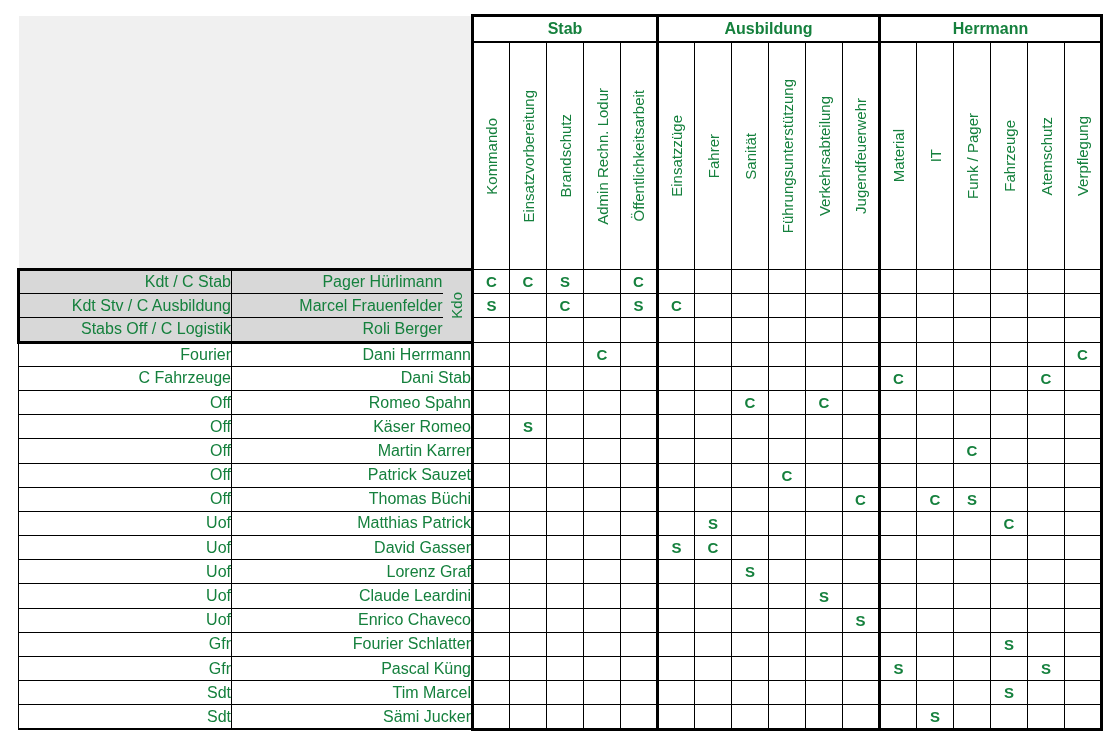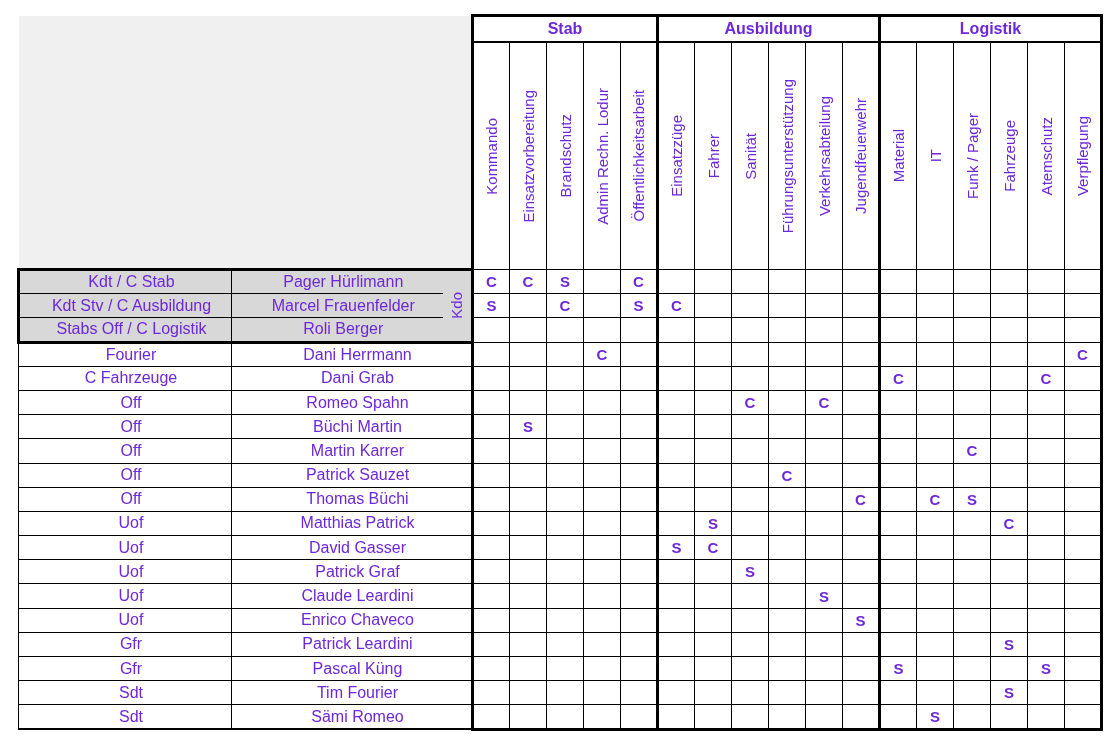--- a/index.html
+++ b/index.html
@@ -1,36 +1,36 @@
 <!DOCTYPE html>
 <html><head>
 <meta charset="utf-8">
 <style>
   html,body{margin:0;padding:0;background:#ffffff;}
   .page{position:relative;width:1119px;height:743px;background:#ffffff;overflow:hidden;
-        font-family:"Liberation Sans","DejaVu Sans",sans-serif;color:#6d28d9;}
+        font-family:"Liberation Sans","DejaVu Sans",sans-serif;color:#15803d;}
   table.matrix{border-collapse:collapse;table-layout:fixed;position:absolute;left:17px;top:14px;}
   col.col-role{width:213px}
   col.col-name{width:211px}
   col.col-kdo{width:30px}
   col.col-mark{width:37px}
   td,th{border:1.5px solid #000;padding:0;overflow:hidden;font-weight:normal;}
   .corner{border:none;background:#f0f0f0;}
   .gtitle{border:3px solid #000;border-bottom:2px solid #000;font-size:16px;font-weight:bold;
           text-align:center;height:24px;line-height:24px;}
   .title-row{height:24px;}
   .bL3{border-left:3px solid #000 !important}
   .bR3{border-right:3px solid #000 !important}
   .bT3{border-top:3px solid #000 !important}
   .bB3{border-bottom:3px solid #000 !important}
   .bB2{border-bottom:2px solid #000 !important}
   .nbr{border-right:none;}
   .kdo{border-left:none;border-top:3px solid #000;border-right:3px solid #000;border-bottom:3px solid #000;}
   tbody tr{height:24.2px;}
-  .role,.name{font-size:16px;text-align:center;padding-left:12px;white-space:nowrap;vertical-align:middle;}
+  .role,.name{font-size:16px;text-align:right;padding-left:12px;white-space:nowrap;vertical-align:middle;}
   .mark{font-size:15px;font-weight:bold;text-align:center;vertical-align:middle;}
   .vwrap{height:226px;display:flex;align-items:center;justify-content:center;}
   .kdo-wrap{height:66px;}
   .vtext{writing-mode:vertical-rl;transform:rotate(180deg);font-size:15px;white-space:nowrap;}
 </style>
 </head>
 <body>
 
 <div class="page">
   <table class="matrix">
@@ -54,21 +54,21 @@
         <col class="col-mark">
         <col class="col-mark">
         <col class="col-mark">
         <col class="col-mark">
       </colgroup>
       <thead>
         <tr class="title-row">
           <td class="corner" colspan="3" rowspan="2" style="background: rgb(240, 240, 240);"></td>
           <th class="gtitle" colspan="5">Stab</th>
           <th class="gtitle" colspan="6">Ausbildung</th>
-          <th class="gtitle" colspan="6">Logistik</th>
+          <th class="gtitle" colspan="6">Herrmann</th>
         </tr>
         <tr class="head-row">
           <th class="colhead bL3">
             <div class="vwrap">
               <span class="vtext">Kommando</span>
             </div>
           </th>
           <th class="colhead">
             <div class="vwrap">
               <span class="vtext">Einsatzvorbereitung</span>
@@ -236,21 +236,21 @@
           <td class="mark bR3"></td>
           <td class="mark"></td>
           <td class="mark"></td>
           <td class="mark"></td>
           <td class="mark"></td>
           <td class="mark"></td>
           <td class="mark bR3">C</td>
         </tr>
         <tr>
           <td class="role">C Fahrzeuge</td>
-          <td class="name" colspan="2">Dani Grab</td>
+          <td class="name" colspan="2">Dani Stab</td>
           <td class="mark bL3"></td>
           <td class="mark"></td>
           <td class="mark"></td>
           <td class="mark"></td>
           <td class="mark bR3"></td>
           <td class="mark"></td>
           <td class="mark"></td>
           <td class="mark"></td>
           <td class="mark"></td>
           <td class="mark"></td>
@@ -278,21 +278,21 @@
           <td class="mark bR3"></td>
           <td class="mark"></td>
           <td class="mark"></td>
           <td class="mark"></td>
           <td class="mark"></td>
           <td class="mark"></td>
           <td class="mark bR3"></td>
         </tr>
         <tr>
           <td class="role">Off</td>
-          <td class="name" colspan="2">Büchi Martin</td>
+          <td class="name" colspan="2">Käser Romeo</td>
           <td class="mark bL3"></td>
           <td class="mark">S</td>
           <td class="mark"></td>
           <td class="mark"></td>
           <td class="mark bR3"></td>
           <td class="mark"></td>
           <td class="mark"></td>
           <td class="mark"></td>
           <td class="mark"></td>
           <td class="mark"></td>
@@ -404,21 +404,21 @@
           <td class="mark bR3"></td>
           <td class="mark"></td>
           <td class="mark"></td>
           <td class="mark"></td>
           <td class="mark"></td>
           <td class="mark"></td>
           <td class="mark bR3"></td>
         </tr>
         <tr>
           <td class="role">Uof</td>
-          <td class="name" colspan="2">Patrick Graf</td>
+          <td class="name" colspan="2">Lorenz Graf</td>
           <td class="mark bL3"></td>
           <td class="mark"></td>
           <td class="mark"></td>
           <td class="mark"></td>
           <td class="mark bR3"></td>
           <td class="mark"></td>
           <td class="mark"></td>
           <td class="mark">S</td>
           <td class="mark"></td>
           <td class="mark"></td>
@@ -467,21 +467,21 @@
           <td class="mark bR3">S</td>
           <td class="mark"></td>
           <td class="mark"></td>
           <td class="mark"></td>
           <td class="mark"></td>
           <td class="mark"></td>
           <td class="mark bR3"></td>
         </tr>
         <tr>
           <td class="role">Gfr</td>
-          <td class="name" colspan="2">Patrick Leardini</td>
+          <td class="name" colspan="2">Fourier Schlatter</td>
           <td class="mark bL3"></td>
           <td class="mark"></td>
           <td class="mark"></td>
           <td class="mark"></td>
           <td class="mark bR3"></td>
           <td class="mark"></td>
           <td class="mark"></td>
           <td class="mark"></td>
           <td class="mark"></td>
           <td class="mark"></td>
@@ -509,42 +509,42 @@
           <td class="mark bR3"></td>
           <td class="mark">S</td>
           <td class="mark"></td>
           <td class="mark"></td>
           <td class="mark"></td>
           <td class="mark">S</td>
           <td class="mark bR3"></td>
         </tr>
         <tr>
           <td class="role">Sdt</td>
-          <td class="name" colspan="2">Tim Fourier</td>
+          <td class="name" colspan="2">Tim Marcel</td>
           <td class="mark bL3"></td>
           <td class="mark"></td>
           <td class="mark"></td>
           <td class="mark"></td>
           <td class="mark bR3"></td>
           <td class="mark"></td>
           <td class="mark"></td>
           <td class="mark"></td>
           <td class="mark"></td>
           <td class="mark"></td>
           <td class="mark bR3"></td>
           <td class="mark"></td>
           <td class="mark"></td>
           <td class="mark"></td>
           <td class="mark">S</td>
           <td class="mark"></td>
           <td class="mark bR3"></td>
         </tr>
         <tr>
           <td class="role bB2">Sdt</td>
-          <td class="name bB2" colspan="2">Sämi Romeo</td>
+          <td class="name bB2" colspan="2">Sämi Jucker</td>
           <td class="mark bL3 bB3"></td>
           <td class="mark bB3"></td>
           <td class="mark bB3"></td>
           <td class="mark bB3"></td>
           <td class="mark bR3 bB3"></td>
           <td class="mark bB3"></td>
           <td class="mark bB3"></td>
           <td class="mark bB3"></td>
           <td class="mark bB3"></td>
           <td class="mark bB3"></td>

